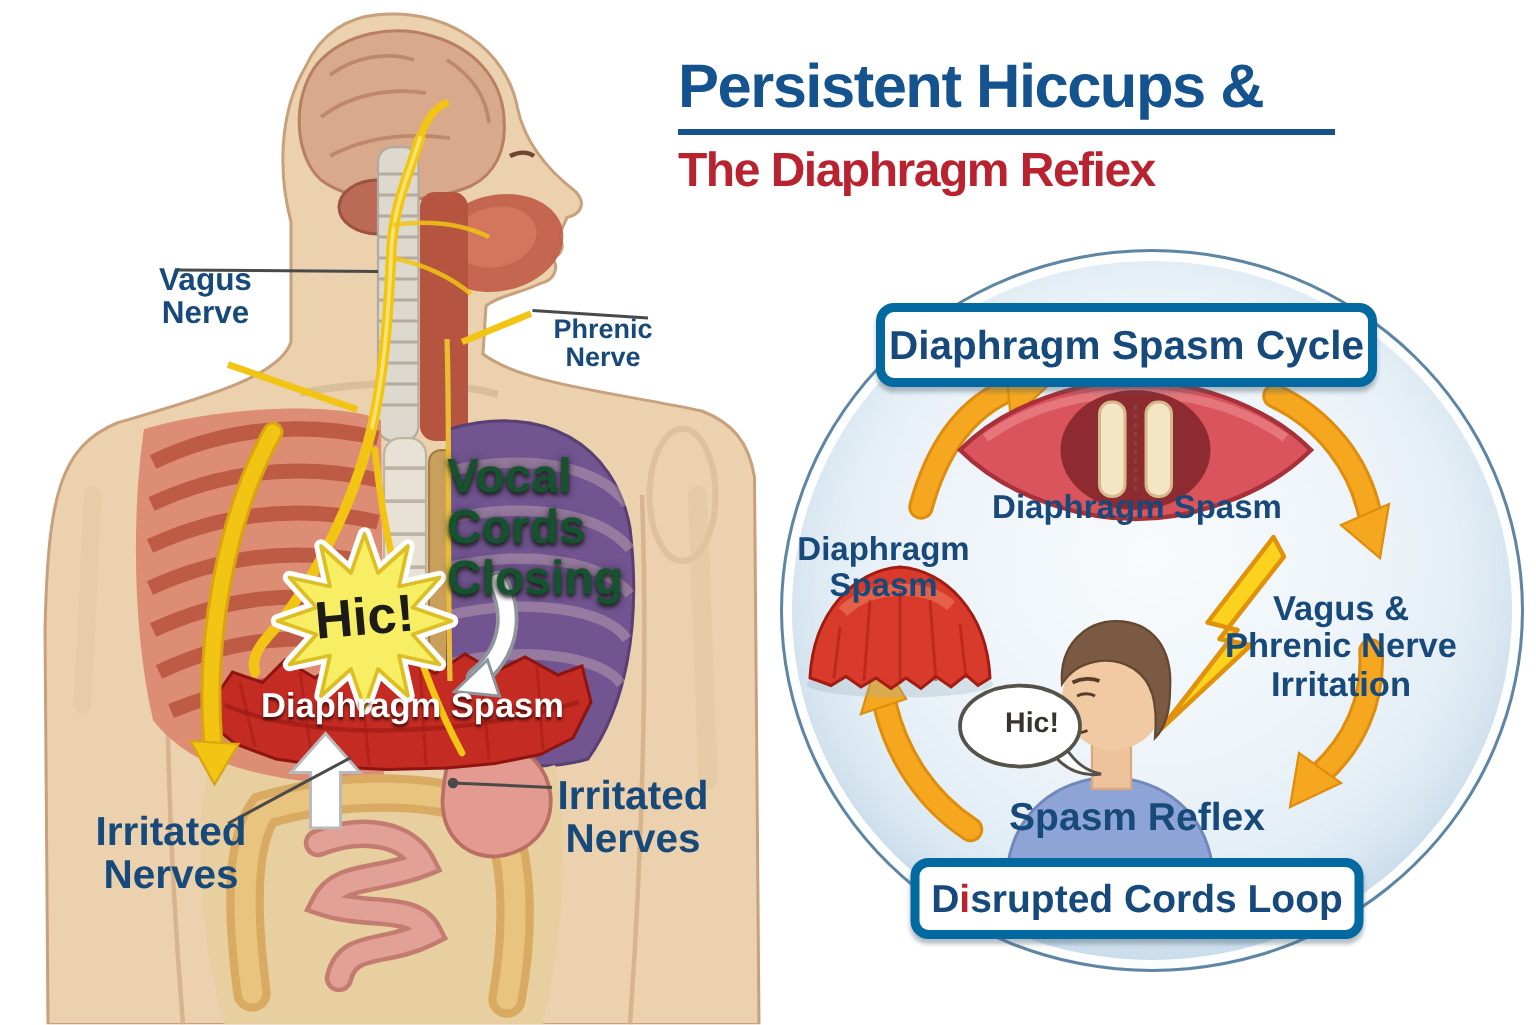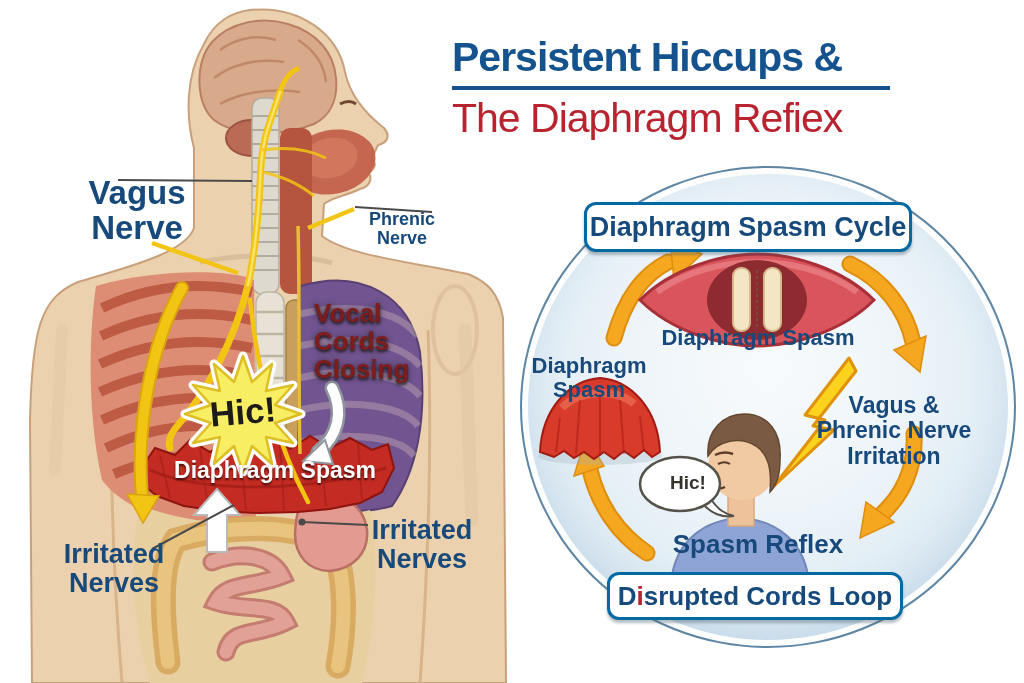--- a/index.html
+++ b/index.html
@@ -9,51 +9,51 @@
   }
   .abs{position:absolute;}
   .pre{white-space:pre-line;}
   
   .title-block{left:452px;top:20px;width:470px;margin-top:16px;}
   .main-title{
     margin:0;font-size:41px;font-weight:700;letter-spacing:-1px;color:#15538e;line-height:1.05;
   }
   .title-rule{width:438px;height:4px;background:#15538e;margin:7px 0 7px 0;}
   .subtitle{
-    margin:0;font-size:41px;font-weight:400;letter-spacing:-1px;color:#b8232f;line-height:1.05;
+    margin:0;font-size:32px;font-weight:700;letter-spacing:-1px;color:#b8232f;line-height:1.05;
   }
   
   .navy-label{
     color:#17497a;font-weight:700;text-align:center;line-height:1.06;
   }
-  .lbl-vagus{left:76px;top:176px;width:122px;font-size:33px;}
+  .lbl-vagus{left:76px;top:176px;width:122px;font-size:21px;}
   .lbl-phrenic{left:343px;top:210px;width:118px;font-size:18px;}
   .lbl-irr-left{left:50px;top:540px;width:128px;font-size:27px;}
   .lbl-irr-right{left:360px;top:516px;width:124px;font-size:27px;}
   .lbl-vocal{
-    left:314px;top:300px;width:130px;color:#7f1d1d;font-weight:700;font-size:26px;line-height:1.07;
+    left:298px;top:300px;width:130px;color:#14532d;font-weight:700;font-size:32px;line-height:1.07;
     text-align:left;text-shadow:0 2px 3px rgba(25,25,25,.95),0 0 6px rgba(40,40,40,.6);
   }
   .lbl-band{
     left:150px;top:457px;width:250px;color:#ffffff;font-weight:700;font-size:23px;text-align:center;
     text-shadow:0 2px 2px rgba(60,10,10,.9);
   }
   .hic-text{
     left:188px;top:392px;width:110px;text-align:center;font-size:35px;font-weight:700;color:#1c1b18;
     transform:rotate(-5deg);
   }
   
   .cycle-circle{
     left:520px;top:166px;width:492px;height:478px;border-radius:50%;
     background:radial-gradient(circle at 50% 42%, #f8fbfd 0%, #edf4f9 40%, #dbe9f2 72%, #c7dbea 100%);
     border:2px solid #5e86a4;
     box-shadow:inset 0 0 0 6px rgba(255,255,255,.95), inset 0 -18px 40px rgba(170,198,222,.45);
   }
   .banner{
-    background:#ffffff;border:3px solid #0369a1;border-radius:12px;
+    background:#ffffff;border:6px solid #0369a1;border-radius:12px;
     display:flex;align-items:center;justify-content:center;
     color:#174a7c;font-weight:700;
     box-shadow:0 3px 3px rgba(70,90,110,.4);
   }
   .banner-top{left:584px;top:202px;width:322px;height:44px;font-size:27px;}
   .banner-bottom{left:607px;top:572px;width:290px;height:42px;font-size:26px;}
   .accent-red{color:#b8232f;}
   .cycle-label{color:#17497a;font-weight:700;text-align:center;line-height:1.1;}
   .cyc-top{left:652px;top:326px;width:212px;font-size:22px;}
   .cyc-right{left:795px;top:356px;width:198px;font-size:23px;margin-top:37px;}

